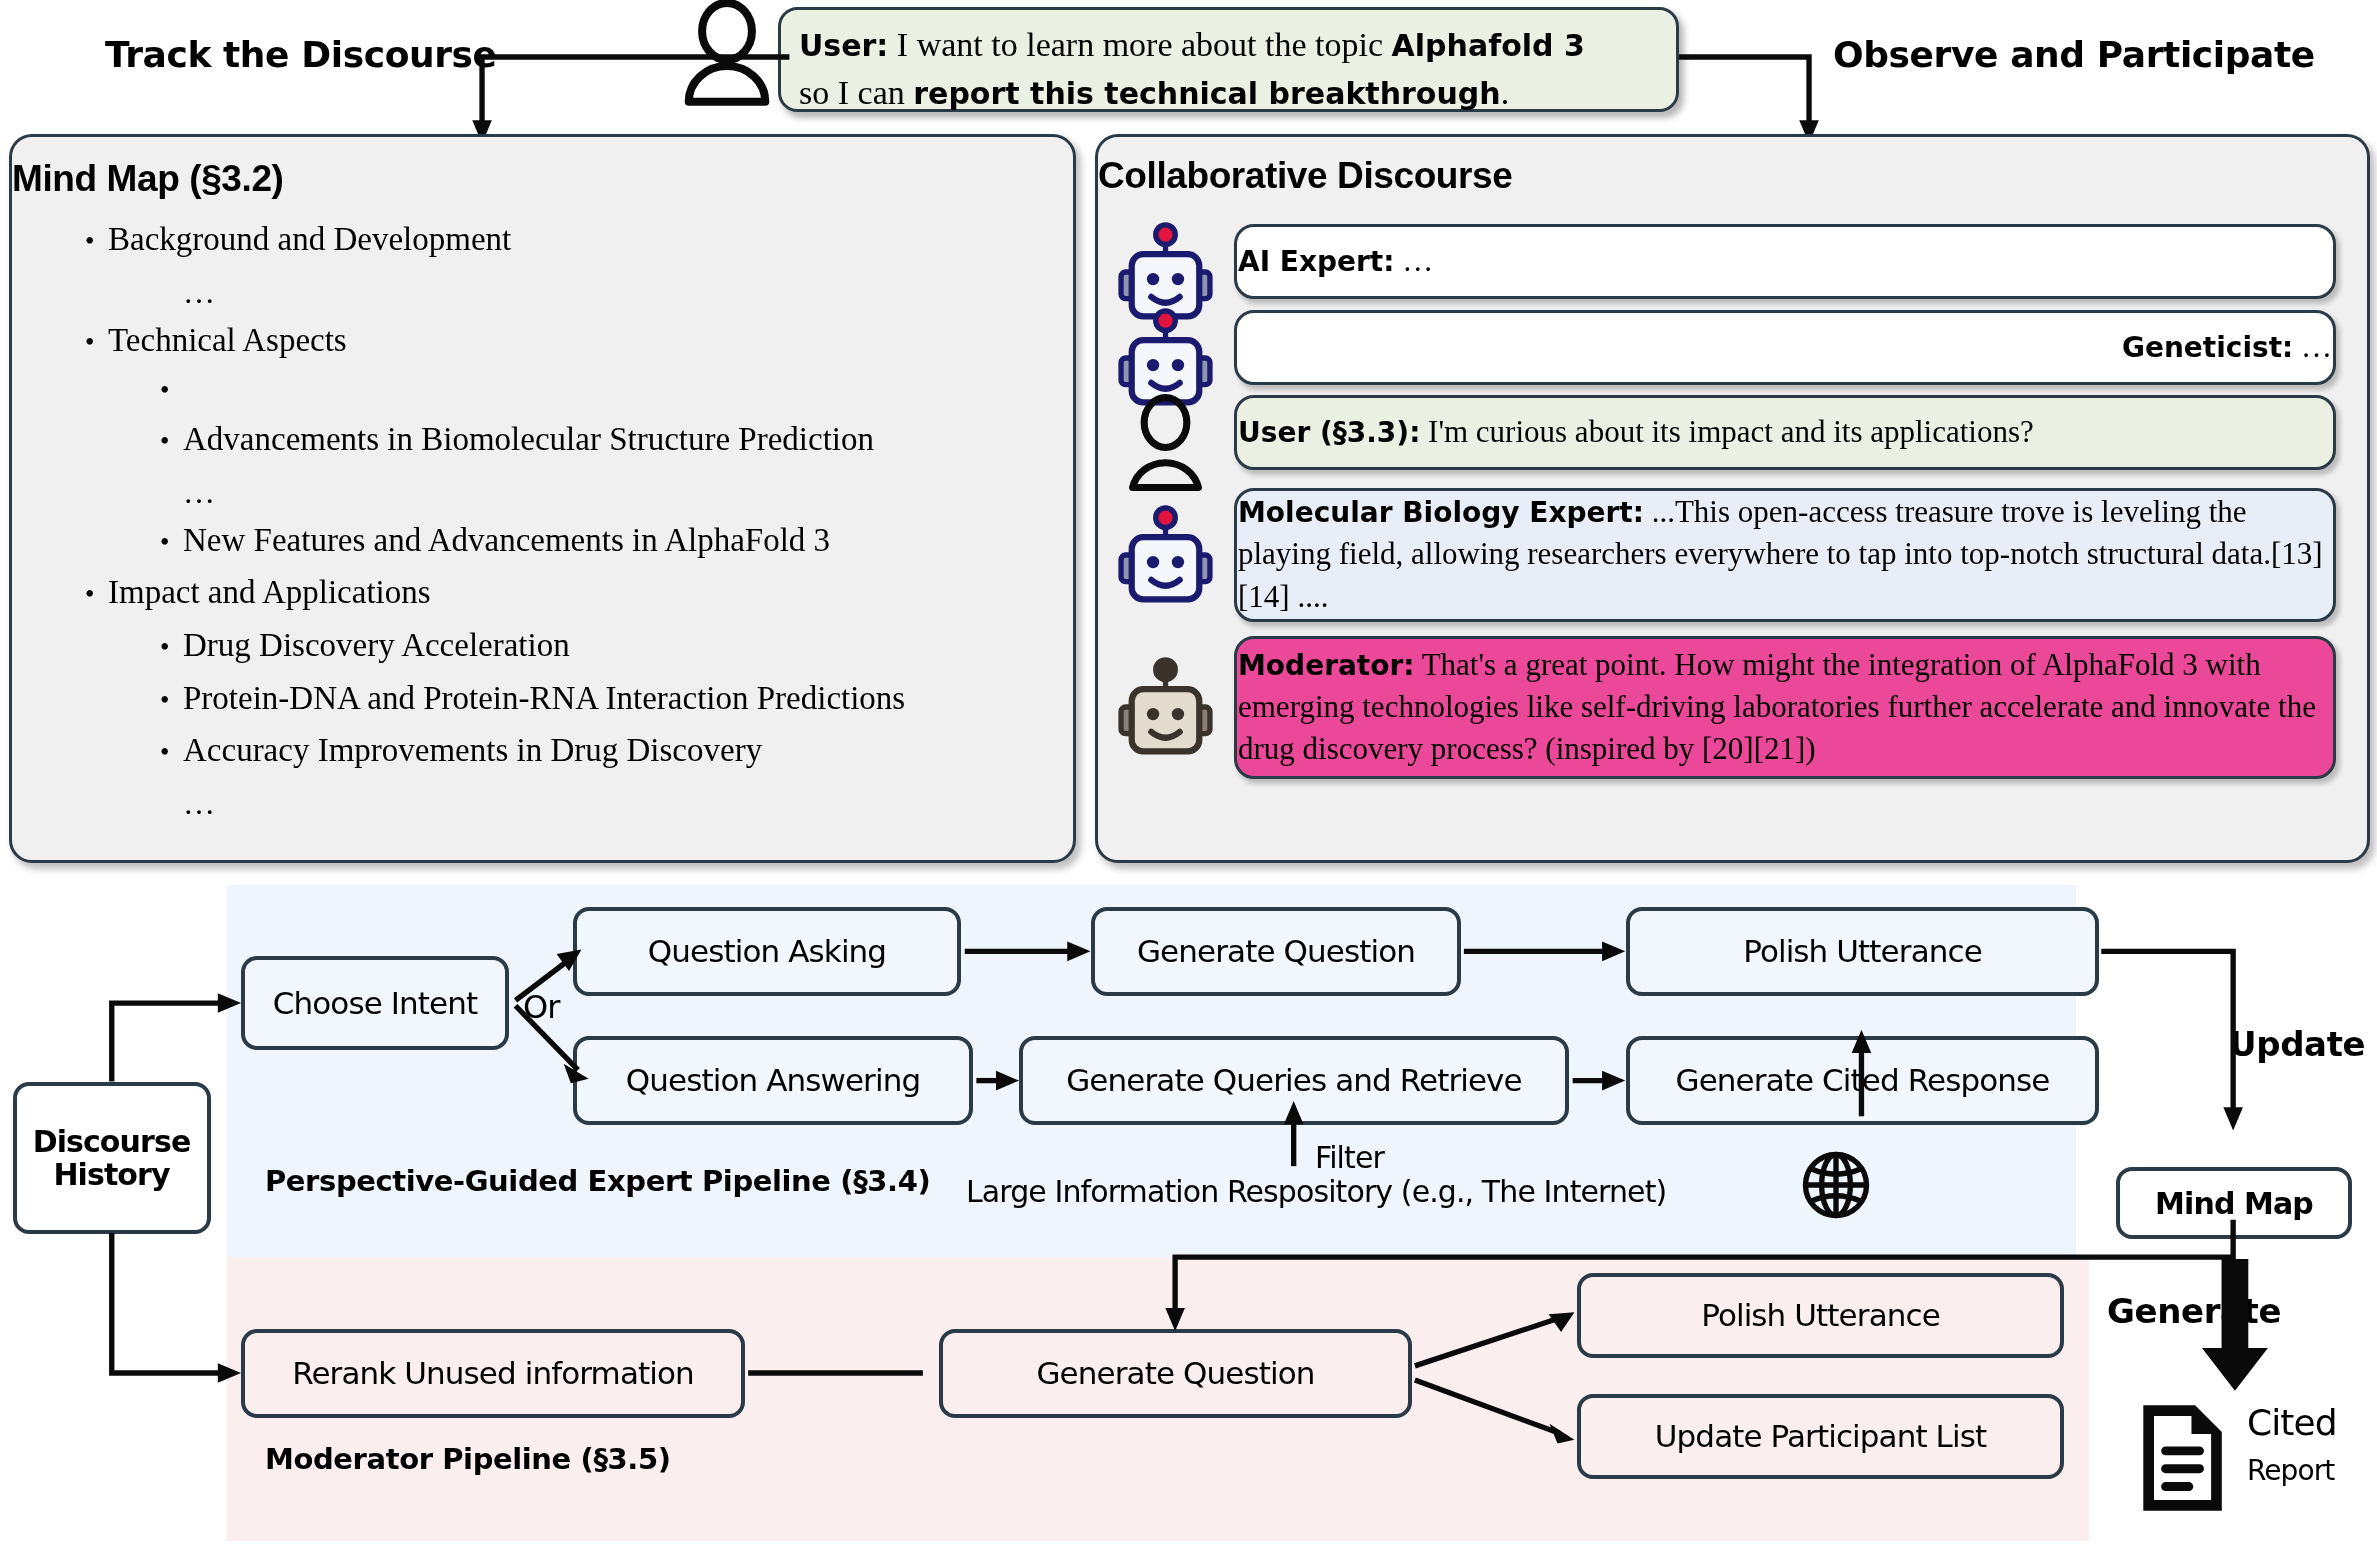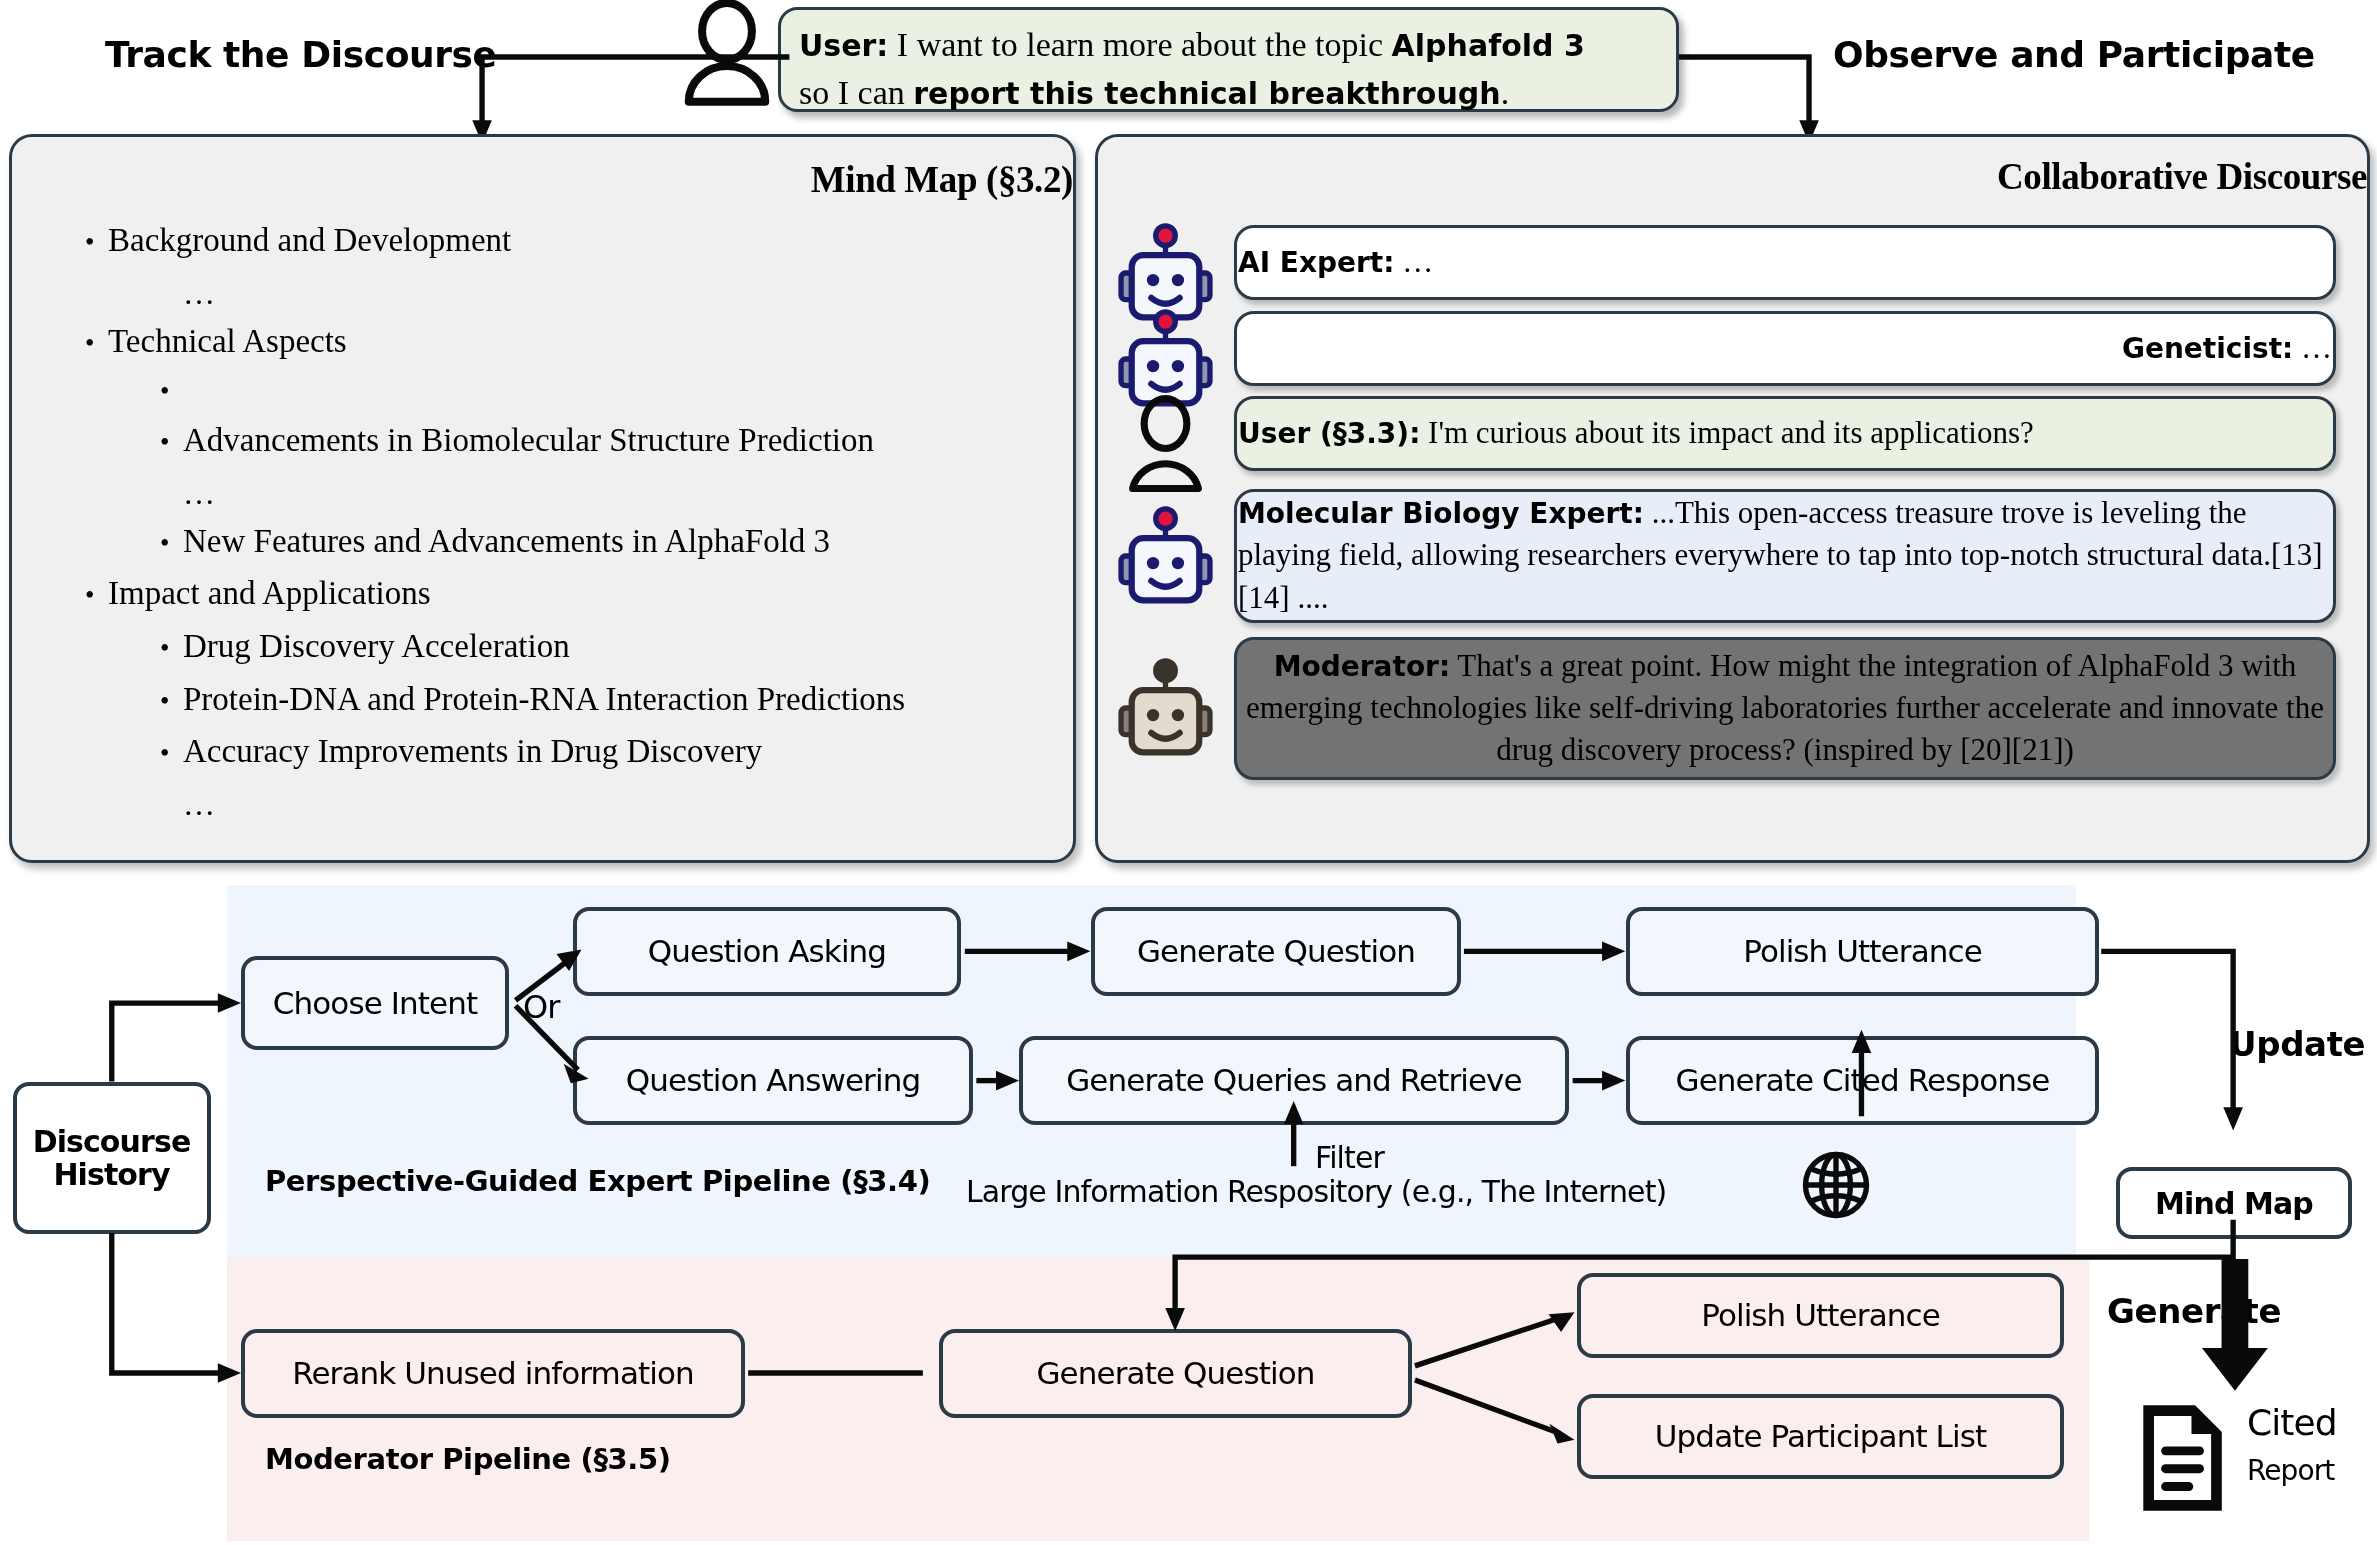--- a/index.html
+++ b/index.html
@@ -19,21 +19,21 @@
     font-family:"Liberation Serif", serif;font-size:34px;line-height:1.42;
   }
   .user-bubble-top b{font-family:"DejaVu Sans", sans-serif;font-size:30px;font-weight:700;}
 
   
   .panel{
     border:3.6px solid #2b3a47;border-radius:23px;background:#f0f0f0;
     box-shadow:4.5px 5.4px 7.1px rgba(0,0,0,.25);box-sizing:border-box;
   }
   .panel-title{
-    text-align:right;font-family:Liberation Serif, serif;font-weight:700;
+    text-align:left;font-family:Liberation Sans, sans-serif;font-weight:700;
     font-size:37px;letter-spacing:-0.4px;
   }
 
   
   .mm-list{font-family:"Liberation Serif", serif;font-size:33px;line-height:1.0;}
   .mm-row{display:flex;align-items:baseline;}
   .mm-bullet{width:23px;text-align:left;font-size:27px;line-height:1;}
   .mm-l1{margin-left:32px;}
   .mm-l2{margin-left:107px;}
   .mm-dots{font-size:32px;letter-spacing:3.6px;}
@@ -42,21 +42,21 @@
   .msg{
     border:3.6px solid #2b3a47;border-radius:20px;box-sizing:border-box;
     box-shadow:3.6px 4.5px 5.4px rgba(0,0,0,.22);
     padding:9px 1px;display:flex;align-items:center;
     font-family:"Liberation Serif", serif;font-size:31px;line-height:1.36;
   }
   .msg b{font-family:"DejaVu Sans", sans-serif;font-size:28px;font-weight:700;}
   .msg-white{background:#ffffff;}
   .msg-green{background:#eaf1e2;}
   .msg-blue{background:#e8eef8;}
-  .msg-pink{background:#737373;text-align:center;}
+  .msg-pink{background:#ec4899;}
 
   
   .region{box-sizing:border-box;}
   .region-blue{background:#eff5fc;}
   .region-pink{background:#fbeeef;}
   .region-label{font-family:"DejaVu Sans", sans-serif;font-weight:700;font-size:29px;
                 letter-spacing:-0.4px;white-space:nowrap;}
 
   
   .fbox{

